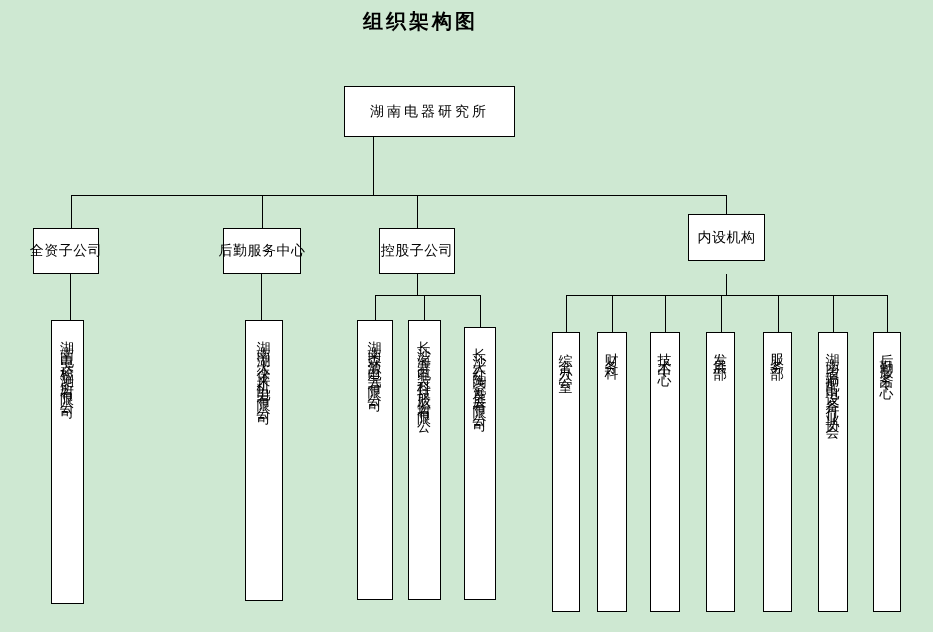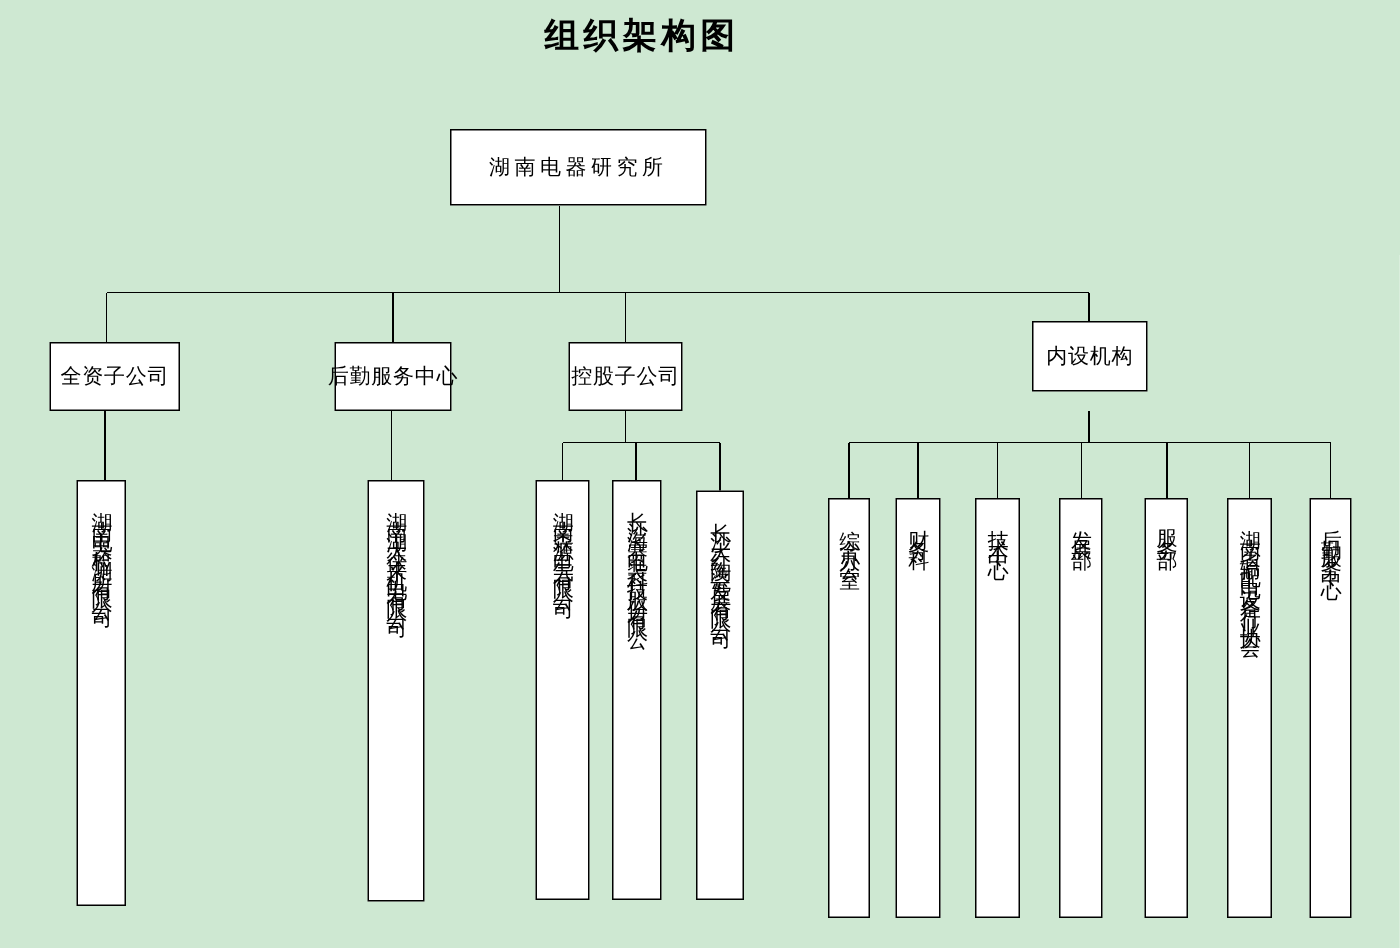--- a/index.html
+++ b/index.html
@@ -9,21 +9,21 @@
     height: 632px;
     background: #cee8d2;
     font-family: "DejaVu Sans", sans-serif;
     color: #000;
     overflow: hidden;
   }
   .title {
     position: absolute;
     left: 363px;
     top: 8px;
-    font-size: 23px;
+    font-size: 20px;
     font-weight: bold;
     letter-spacing: 3px;
     white-space: nowrap;
   }
   svg.connectors {
     position: absolute;
     left: 0; top: 0;
   }
   .box {
     position: absolute;
@@ -31,21 +31,21 @@
     border: 1px solid #000000;
     box-sizing: border-box;
   }
   .h-box {
     display: flex;
     align-items: center;
     justify-content: center;
     font-size: 14px;
     white-space: nowrap;
   }
-  .h-box.root { letter-spacing: 3px; }
+  .h-box.root { letter-spacing: 3px; margin-left: 44px; }
   .h-box.group { letter-spacing: 0.5px; }
   .v-box {
     display: flex;
     justify-content: center;
     align-items: flex-start;
     padding-top: 9px;
   }
   .v-text {
     writing-mode: vertical-rl;
     text-orientation: upright;
@@ -73,21 +73,21 @@
       <path d="M417 273 V295 M375 295 H480 M375 295 V320 M424 295 V320 M480 295 V327"></path>
 
       <path d="M726 274 V295 M566 295 H887 M566 295 V332 M612 295 V332 M665 295 V332 M721 295 V332 M778 295 V332 M833 295 V332 M887 295 V332"></path>
     </g>
   </svg>
 
   <div class="box h-box root" style="left:300px;top:86px;width:171px;height:51px">
     <span>湖南电器研究所</span>
   </div>
 
-  <div class="box h-box group" style="left:33px;top:228px;width:87px;height:46px">
+  <div class="box h-box group" style="left:33px;top:228px;width:66px;height:46px">
     <span>全资子公司</span>
   </div>
   <div class="box h-box group" style="left:223px;top:228px;width:78px;height:46px">
     <span>后勤服务中心</span>
   </div>
   <div class="box h-box group" style="left:379px;top:228px;width:76px;height:46px">
     <span>控股子公司</span>
   </div>
   <div class="box h-box group" style="left:688px;top:214px;width:77px;height:47px">
     <span>内设机构</span>

